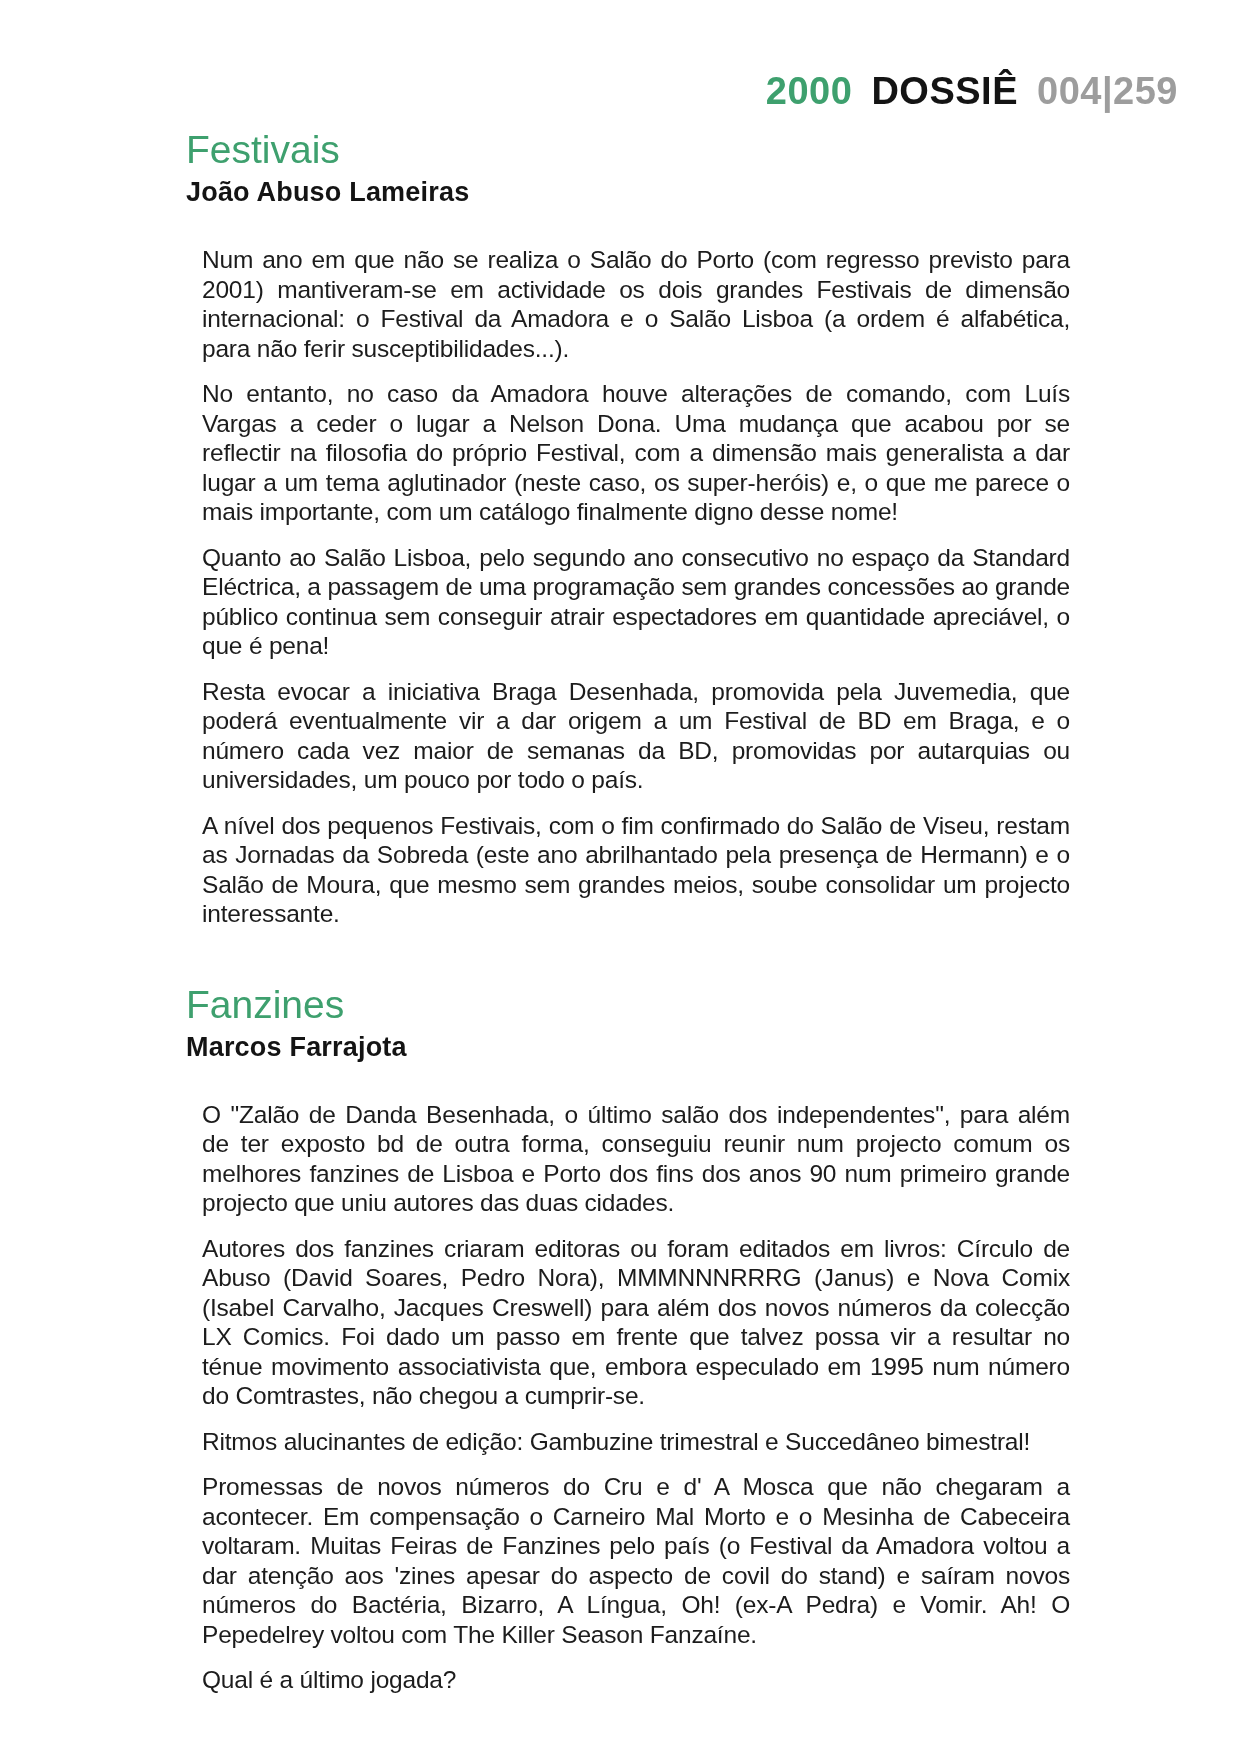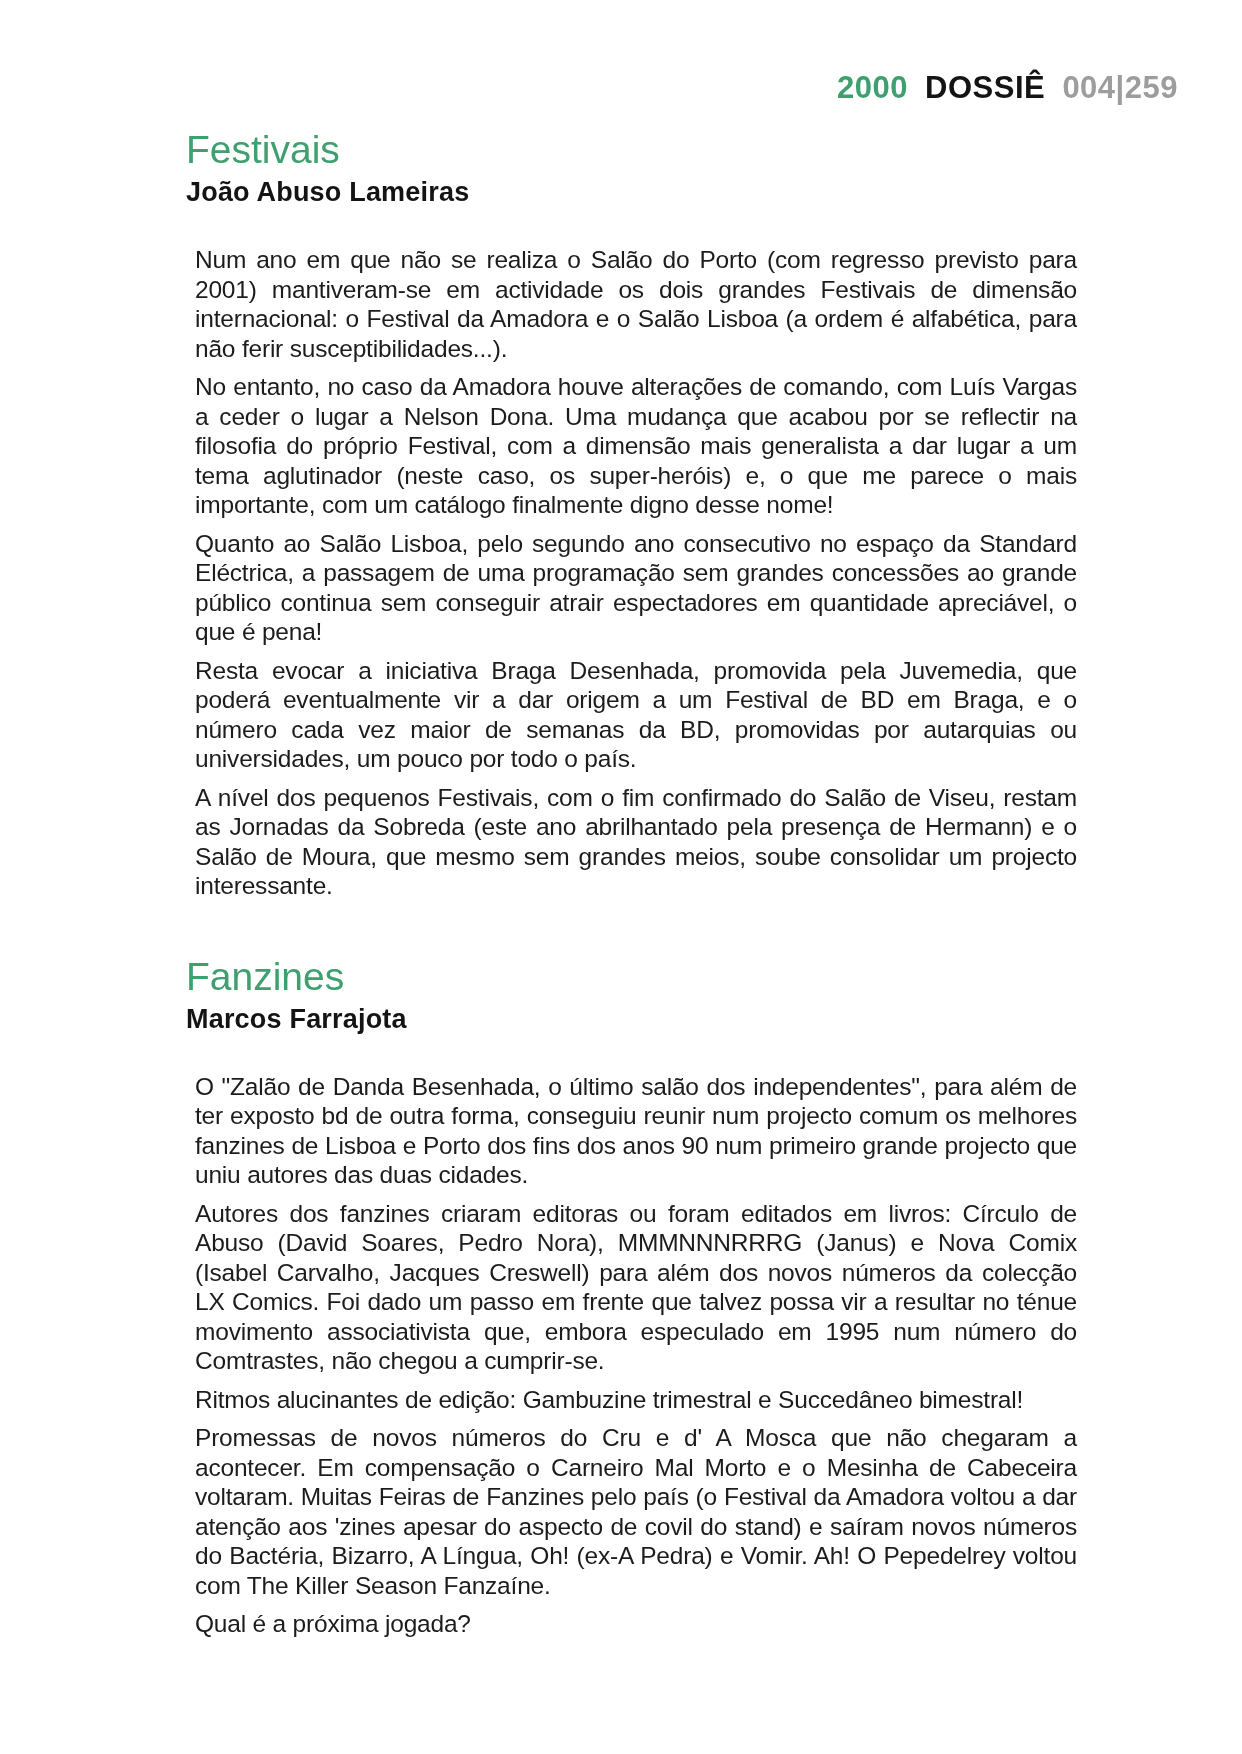--- a/index.html
+++ b/index.html
@@ -13,21 +13,21 @@
     height: 1754px;
     background: #ffffff;
     overflow: hidden;
     font-family: "Liberation Sans", sans-serif;
     color: #1c1c1c;
   }
   .page-header {
     position: absolute;
     top: 70px;
     right: 64px;
-    font-size: 31px;
+    font-size: 38px;
     font-weight: bold;
     letter-spacing: 0.5px;
     white-space: nowrap;
   }
   .page-header .year   { color: #3ea06e; }
   .page-header .label  { color: #141414; margin-left: 8px; }
   .page-header .issue  { color: #9d9d9d; margin-left: 8px; }
 
   .content {
     position: absolute;
@@ -50,21 +50,21 @@
     letter-spacing: 0.2px;
     color: #141414;
   }
   .section-body {
     margin-top: 37px;
     font-size: 24.5px;
     line-height: 29.5px;
     letter-spacing: -0.2px;
     text-align: justify;
   }
-  .section-body p { margin: 9px; }
+  .section-body p { margin: 16px; }
 
   .section + .section {
     margin-top: 54px;
   }
 </style>
 </head>
 <body>
 
 <div class="page">
 
@@ -89,18 +89,18 @@
     </div>
 
     <div class="section">
       <h1 class="section-title">Fanzines</h1>
       <div class="section-author">Marcos Farrajota</div>
       <div class="section-body">
         <p>O "Zalão de Danda Besenhada, o último salão dos independentes", para além de ter exposto bd de outra forma, conseguiu reunir num projecto comum os melhores fanzines de Lisboa e Porto dos fins dos anos 90 num primeiro grande projecto que uniu autores das duas cidades.</p>
         <p>Autores dos fanzines criaram editoras ou foram editados em livros: Círculo de Abuso (David Soares, Pedro Nora), MMMNNNRRRG (Janus) e Nova Comix (Isabel Carvalho, Jacques Creswell) para além dos novos números da colecção LX Comics. Foi dado um passo em frente que talvez possa vir a resultar no ténue movimento associativista que, embora especulado em 1995 num número do Comtrastes, não chegou a cumprir-se.</p>
         <p>Ritmos alucinantes de edição: Gambuzine trimestral e Succedâneo bimestral!</p>
         <p>Promessas de novos números do Cru e d' A Mosca que não chegaram a acontecer. Em compensação o Carneiro Mal Morto e o Mesinha de Cabeceira voltaram. Muitas Feiras de Fanzines pelo país (o Festival da Amadora voltou a dar atenção aos 'zines apesar do aspecto de covil do stand) e saíram novos números do Bactéria, Bizarro, A Língua, Oh! (ex-A Pedra) e Vomir. Ah! O Pepedelrey voltou com The Killer Season Fanzaíne.</p>
-        <p>Qual é a próxima jogada?</p>
+        <p>Qual é a último jogada?</p>
       </div>
     </div>
 
   </div>
 </div>
 
 </body></html>

